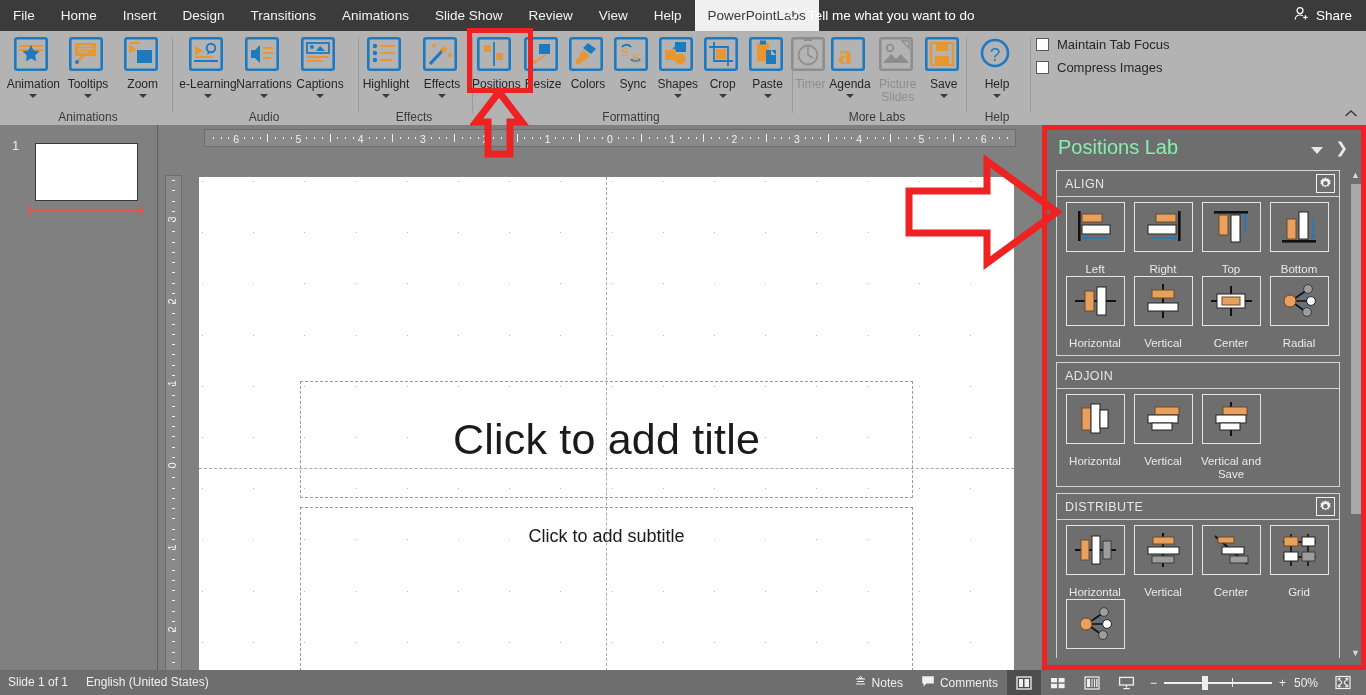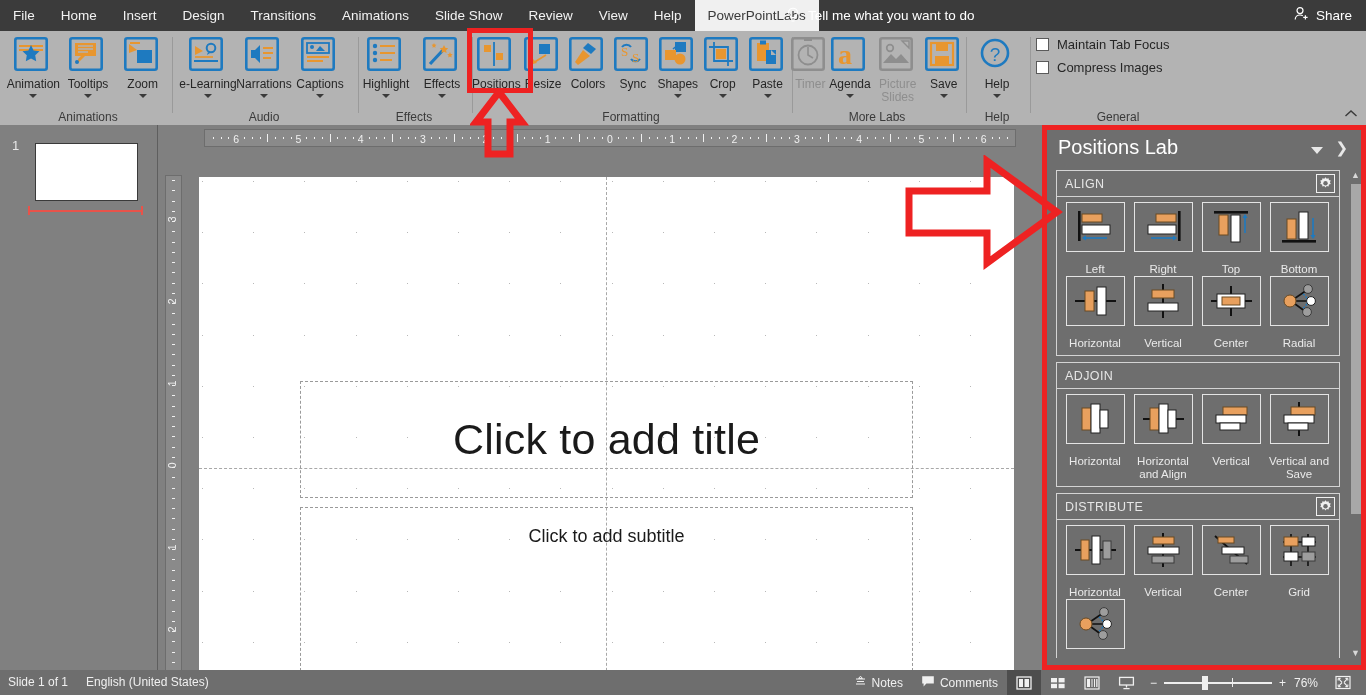--- a/index.html
+++ b/index.html
@@ -138,21 +138,21 @@
   
   .panel{
     position:absolute; left:1042px; top:125px; width:324px; height:545px;
     background:#6e6e6e;
   }
   .panel-border{
     position:absolute; left:1042px; top:125px; width:324px; height:545px;
     border:5px solid #ee2222; pointer-events:none; z-index:60;
   }
   .panel-title{
-    position:absolute; left:16px; top:11px; font-size:20px; color:#ffffff;
+    position:absolute; left:16px; top:11px; font-size:20px; color:#86efac;
   }
   .panel-caret{
     position:absolute; right:43px; top:22px;
     width:0;height:0;border-left:6px solid transparent;border-right:6px solid transparent;
     border-top:7px solid #e8e8e8;
   }
   .panel-chev{
     position:absolute; right:18px; top:14px; font-size:15px; color:#e8e8e8;
   }
   .panel-body{
@@ -485,24 +485,20 @@
                   <circle cx="17" cy="16" r="13" fill="none" stroke="#1e7ac0" stroke-width="2.6"></circle>
                   <text x="17" y="24" text-anchor="middle" font-family="Liberation Sans,sans-serif" font-size="19" fill="#1e7ac0">?</text>
                 </svg></div>
               <div class="lbl">Help</div>
               <div class="caret"></div>
             </div>
           </div>
           <div class="gname">Help</div>
         </div>
         <div class="rsep" style="left: 1030px;"></div>
-        <div class="rgroup" style="left: 1030px; width: 176px;">
-          <div class="items" style="justify-content: flex-start;"></div>
-          <div class="gname">General</div>
-        </div>
       </div>
 
     <div class="genbox">
       <div class="cbrow">
         <span class="cbox"></span>
         <span>Maintain Tab Focus</span>
       </div>
       <div class="cbrow">
         <span class="cbox"></span>
         <span>Compress Images</span>
@@ -1003,29 +999,20 @@
             <div class="cell">
               <div class="box"><svg width="57" height="48" viewBox="0 0 57 48">
                   <rect x="15" y="13" width="9" height="22" fill="#e8a05e" stroke="#6b4a22" stroke-width="1"></rect>
                   <rect x="24" y="9" width="9" height="29" fill="#ffffff" stroke="#222" stroke-width="1"></rect>
                   <rect x="33" y="15" width="8" height="18" fill="#ffffff" stroke="#222" stroke-width="1"></rect>
                 </svg></div>
               <div class="cl">Horizontal</div>
             </div>
             <div class="cell">
               <div class="box"><svg width="57" height="48" viewBox="0 0 57 48">
-                  <path d="M8 24h41" stroke="#111" stroke-width="2"></path>
-                  <rect x="15" y="13" width="9" height="22" fill="#e8a05e" stroke="#6b4a22" stroke-width="1"></rect>
-                  <rect x="24" y="9" width="9" height="29" fill="#ffffff" stroke="#222" stroke-width="1"></rect>
-                  <rect x="33" y="15" width="8" height="18" fill="#ffffff" stroke="#222" stroke-width="1"></rect>
-                </svg></div>
-              <div class="cl">Horizontal and Align</div>
-            </div>
-            <div class="cell">
-              <div class="box"><svg width="57" height="48" viewBox="0 0 57 48">
                   <rect x="20" y="12" width="24" height="8" fill="#e8a05e" stroke="#6b4a22" stroke-width="1"></rect>
                   <rect x="13" y="20" width="30" height="8" fill="#ffffff" stroke="#222" stroke-width="1"></rect>
                   <rect x="17" y="28" width="20" height="7" fill="#ffffff" stroke="#222" stroke-width="1"></rect>
                 </svg></div>
               <div class="cl">Vertical</div>
             </div>
             <div class="cell">
               <div class="box"><svg width="57" height="48" viewBox="0 0 57 48">
                   <path d="M28 7v34" stroke="#111" stroke-width="2"></path>
                   <rect x="20" y="12" width="24" height="8" fill="#e8a05e" stroke="#6b4a22" stroke-width="1"></rect>
@@ -1168,21 +1155,21 @@
           </svg>
       </div>
       <div class="zoomslider">
         <span>−</span>
         <span class="zbar">
           <span class="ztick"></span>
           <span class="zhandle"></span>
         </span>
         <span>+</span>
       </div>
-      <span style="padding:0 8px 0 2px">76%</span>
+      <span style="padding:0 8px 0 2px">50%</span>
       <div class="st-btn">
         <svg width="16" height="15" viewBox="0 0 16 15">
             <rect x="1" y="1.5" width="14" height="12" fill="none" stroke="#f0f0f0" stroke-width="1.2"></rect>
             <path d="M4 4.2 7 7.4M12 4.2 9 7.4M4 10.8 7 7.6M12 10.8 9 7.6" stroke="#f0f0f0" stroke-width="1.2"></path>
             <path d="M3.2 3.4h2.4M3.2 3.4v2.2M12.8 3.4h-2.4M12.8 3.4v2.2M3.2 11.6h2.4M3.2 11.6V9.4M12.8 11.6h-2.4M12.8 11.6V9.4" stroke="#f0f0f0" stroke-width="1.1" fill="none"></path>
           </svg>
       </div>
     </div>
   </div>
 

